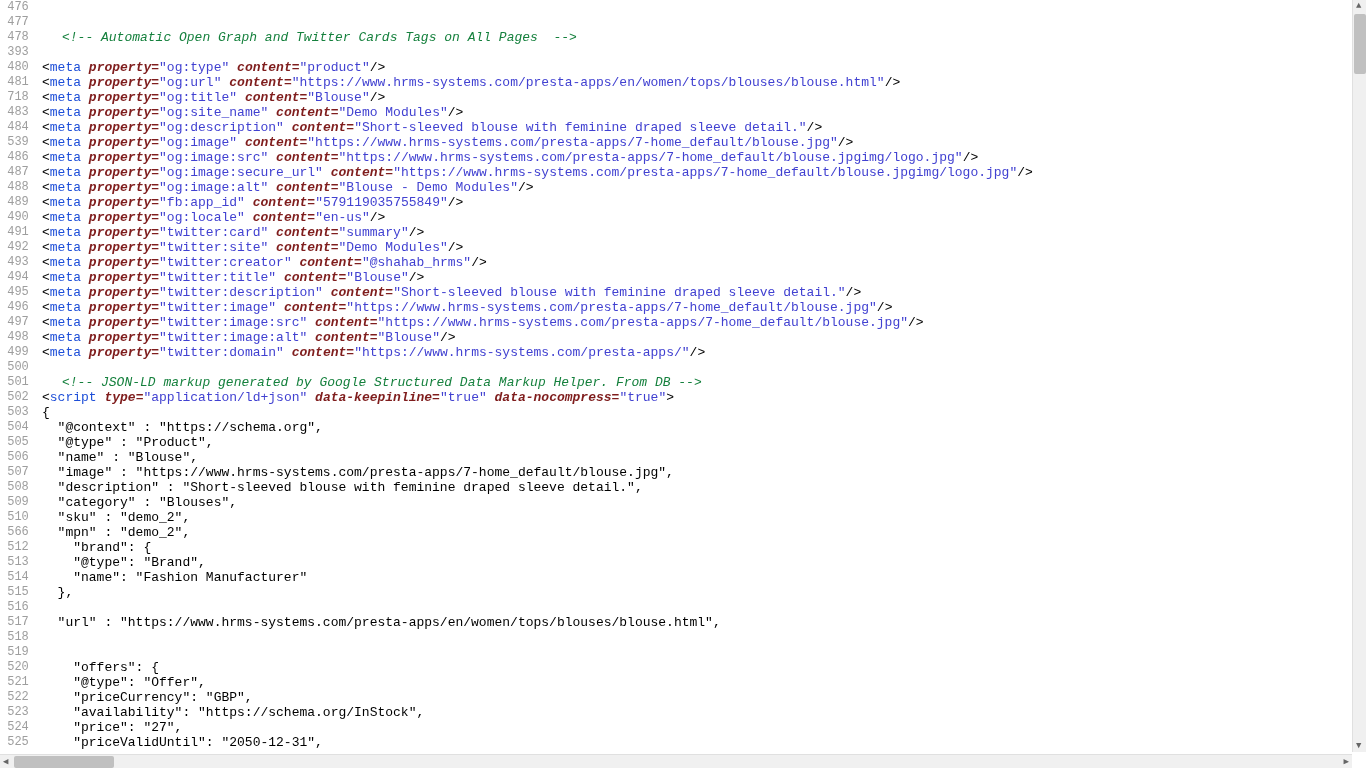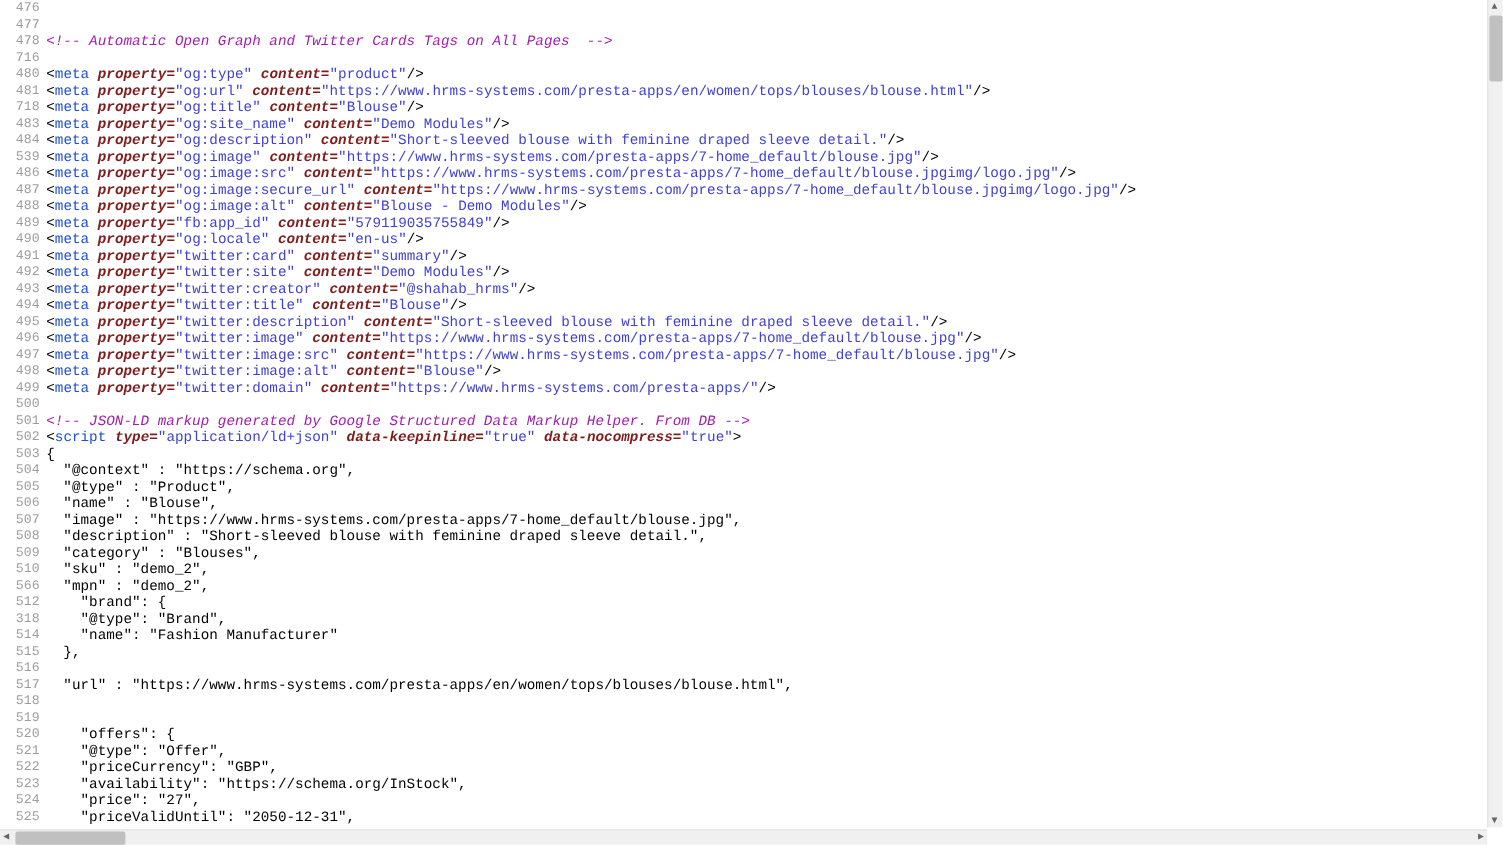--- a/index.html
+++ b/index.html
@@ -13,42 +13,42 @@
   position: relative;
 }
 .editor-wrap {
   display: flex;
   width: 100%;
   height: 752px;
   overflow: hidden;
 }
 .gutter {
   width: 42px;
-  text-align: right;
+  text-align: center;
   padding-right: 6px;
   color: #9e9e9e;
   background: #fff;
   user-select: none;
   line-height: 15px;
   font-size: 12px;
   flex-shrink: 0;
 }
 .gutter div { height: 15px; }
 .code {
   flex: 1;
   line-height: 15px;
   white-space: pre;
   color: #000;
   overflow: hidden;
 }
 .code .line { height: 15px; }
 .tag { color: #1d4ed8; }
 .attr { color: #7f1d1d; font-weight: bold; font-style: italic; }
 .str { color: #4141d1; }
-.cmt { color: #a21caf; font-style: italic; }
+.cmt { color: #15803d; font-style: italic; margin-left: 20px; }
 .punct { color: #000; }
 
 .vscroll {
   position: absolute;
   right: 0; top: 0;
   width: 14px; height: 752px;
   background: #f0f0f0;
   border-left: 1px solid #e0e0e0;
 }
 .vscroll .thumb {
@@ -81,21 +81,21 @@
 .hscroll .right { right:3px; }
 </style>
 </head>
 <body>
 
 <div class="editor-wrap">
   <div class="gutter" id="gutter">
       <div>476</div>
       <div>477</div>
       <div>478</div>
-      <div>716</div>
+      <div>393</div>
       <div>480</div>
       <div>481</div>
       <div>718</div>
       <div>483</div>
       <div>484</div>
       <div>539</div>
       <div>486</div>
       <div>487</div>
       <div>488</div>
       <div>489</div>
@@ -115,21 +115,21 @@
       <div>503</div>
       <div>504</div>
       <div>505</div>
       <div>506</div>
       <div>507</div>
       <div>508</div>
       <div>509</div>
       <div>510</div>
       <div>566</div>
       <div>512</div>
-      <div>318</div>
+      <div>513</div>
       <div>514</div>
       <div>515</div>
       <div>516</div>
       <div>517</div>
       <div>518</div>
       <div>519</div>
       <div>520</div>
       <div>521</div>
       <div>522</div>
       <div>523</div>

